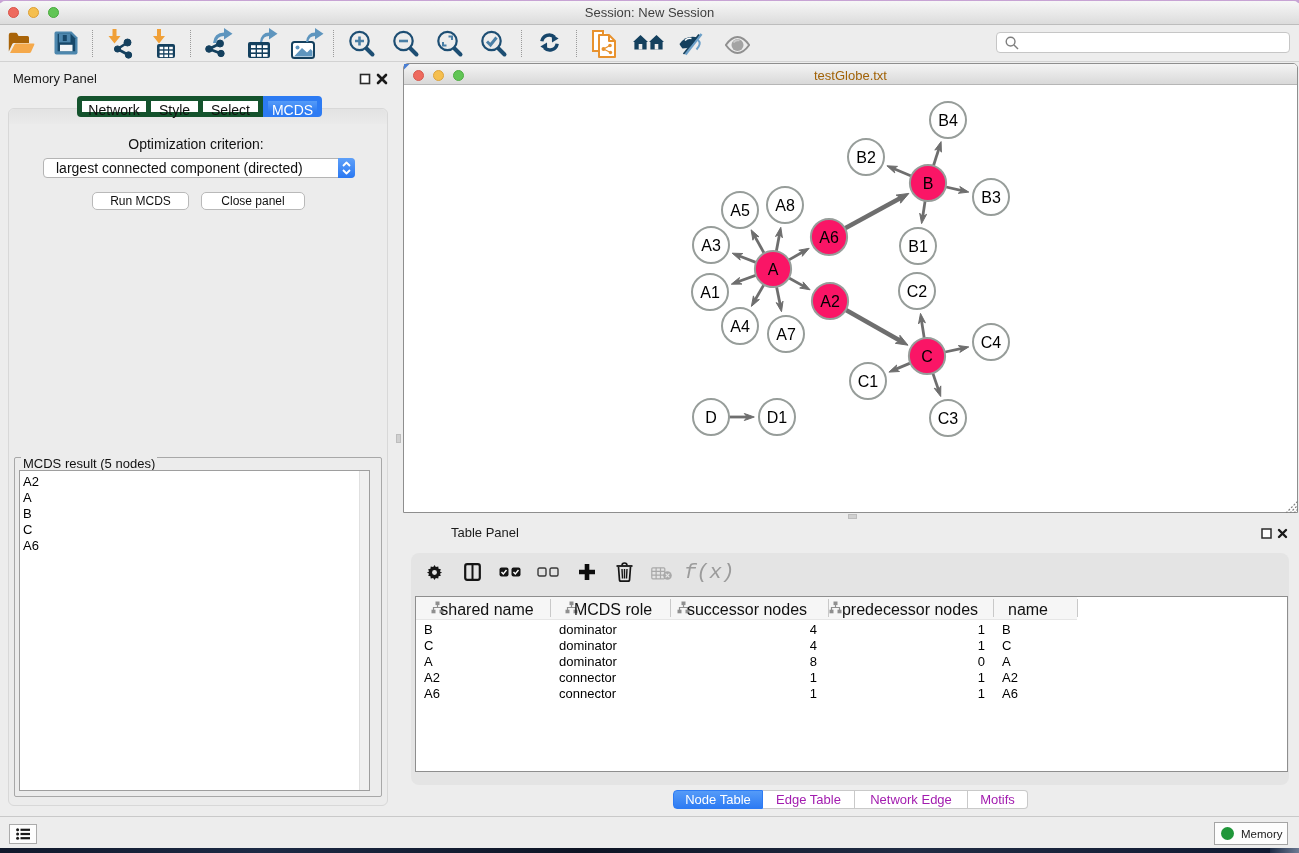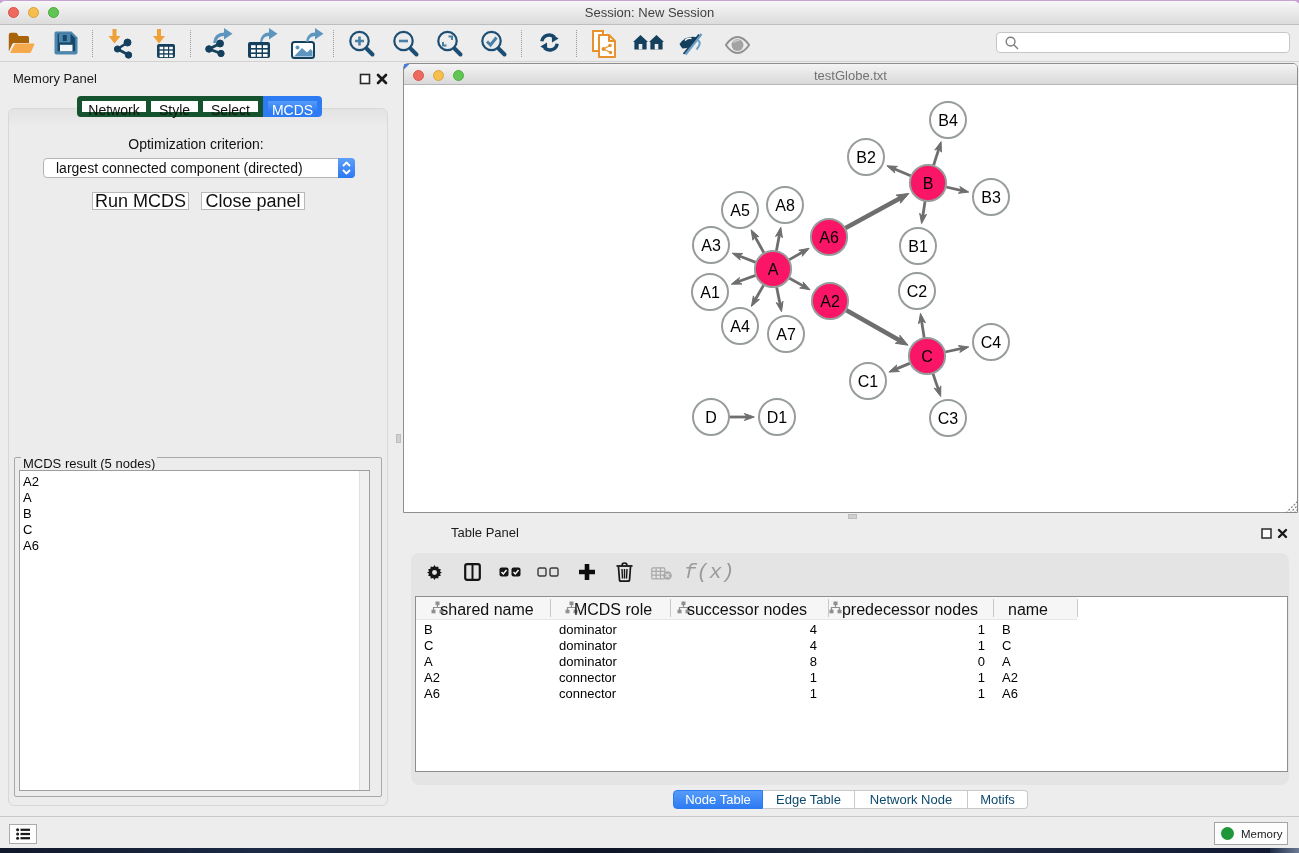--- a/index.html
+++ b/index.html
@@ -17,39 +17,39 @@
 #search { left:996px; top:32px; width:294px; height:21px; background:#fff; border:1px solid #c6c6c6; border-radius:4px; }
 
 #cp-title { left:13px; top:71px; font-size:13px; color:#1c1c1c; }
 #cp-body { left:8px; top:108px; width:380px; height:698px; background:#ececec; border:1px solid #d8d8d8; border-radius:6px; }
 #cp-tabband { left:9px; top:109px; width:378px; height:15px; background:linear-gradient(#e3e3e3,#eaeaea); border-radius:6px 6px 0 0; }
 .tab { top:96px; height:21px; background:#fff; border:5px solid #14532d; font-size:14px; color:#111; text-align:center; line-height:19px; }
 .tabsel { background:linear-gradient(#559bf8,#2d7bf3); color:#fff; border-color:#2d7bf3; }
 #opt-label { left:8px; top:136px; width:376px; text-align:center; font-size:14px; color:#111; }
 #dropdown { left:43px; top:158px; width:312px; height:20px; background:#fff; border:1px solid #b4b4b4; border-radius:4px; font-size:14px; color:#111; line-height:18px; padding-left:12px; }
 #dd-step { left:338px; top:158px; width:17px; height:20px; background:linear-gradient(#5ea0f9,#2a78f2); border-radius:0 4px 4px 0; }
-.pbtn { top:192px; height:18px; background:#fff; border:1px solid #b9b9b9; border-radius:0; font-size:18px; color:#111; text-align:center; line-height:16px; }
+.pbtn { top:192px; height:18px; background:#fff; border:1px solid #b9b9b9; border-radius:5px; font-size:12px; color:#111; text-align:center; line-height:16px; }
 #fieldset { left:14px; top:457px; width:368px; height:340px; border:1px solid #a8a8a8; border-radius:2px; }
 #fs-legend { left:21px; top:456px; background:#ececec; font-size:13px; color:#111; padding:0 2px; }
 #mcds-list { left:19px; top:470px; width:351px; height:321px; background:#fff; border:1px solid #9e9e9e; font-size:13px; color:#000; }
 #mcds-scroll { left:359px; top:471px; width:10px; height:319px; background:#f0f0f0; border-left:1px solid #e0e0e0; }
 .li { left:23px; font-size:13px; color:#000; }
 
 #nwin { left:403px; top:63px; width:895px; height:450px; background:#fff; border:1px solid #8e8e8e; border-radius:5px 5px 0 0; }
 #nwin-tb { left:404px; top:64px; width:893px; height:21px; background:linear-gradient(#f4f4f4,#d9d9d9); border-bottom:1px solid #b6b6b6; border-radius:4px 4px 0 0; }
 .ntl { border-radius:50%; width:11px; height:11px; top:70px; box-sizing:border-box; }
-#nwin-title { left:404px; top:68px; width:893px; text-align:center; font-size:13px; color:#737373; }
+#nwin-title { left:404px; top:68px; width:893px; text-align:center; font-size:13px; color:#a16207; }
 
 #tp-title { left:423px; top:525px; font-size:13px; color:#1c1c1c;margin-left:28px; }
 #tp-box { left:411px; top:553px; width:878px; height:232px; background:#e4e4e4; border-radius:8px; }
 #tp-table { left:415px; top:596px; width:873px; height:176px; background:#fff; border:1px solid #8e8e8e; }
 .hdr-sep { top:599px; width:1px; height:18px; background:#c9c9c9; }
 .hdr-txt { top:601px; font-size:16px; color:#111; }
 .cell { font-size:13px; color:#000; }
-.btab { top:790px; height:19px; background:#fff; border:1px solid #c9c9c9; font-size:13px; color:#0c4a6e; text-align:center; line-height:17px; }
+.btab { top:790px; height:19px; background:#fff; border:1px solid #c9c9c9; font-size:13px; color:#a21caf; text-align:center; line-height:17px; }
 
 #statusbar { left:0; top:816px; width:1299px; height:32px; background:#ededed; border-top:1px solid #c9c9c9; }
 #listbtn { left:9px; top:824px; width:28px; height:20px; background:#fdfdfd; border:1px solid #ababab; }
 #membtn { left:1214px; top:822px; width:74px; height:23px; background:#fdfdfd; border:1px solid #a5a5a5; }
 #darkstrip { left:0; top:848px; width:1299px; height:5px; background:linear-gradient(90deg,#10182b,#1c2a45 20%,#0d1424 45%,#202c44 70%,#0f1830); }
 </style>
 </head>
 <body>
 <div id="app">
 <div class="abs" id="purpletop"></div>
@@ -456,21 +456,21 @@
 <div class="abs cell" style="left:885px;top:670px;width:100px;text-align:right;">1</div>
 <div class="abs cell" style="left:1002px;top:670px;">A2</div>
 <div class="abs cell" style="left:424px;top:686px;">A6</div>
 <div class="abs cell" style="left:559px;top:686px;">connector</div>
 <div class="abs cell" style="left:717px;top:686px;width:100px;text-align:right;">1</div>
 <div class="abs cell" style="left:885px;top:686px;width:100px;text-align:right;">1</div>
 <div class="abs cell" style="left:1002px;top:686px;">A6</div>
 
 <div class="abs btab" style="left:673px;width:90px;border-radius:4px 0 0 4px;background:linear-gradient(#559bf8,#2d7bf3);color:#fff;border-color:#2d7bf3;">Node Table</div>
 <div class="abs btab" style="left:763px;width:92px;border-left:none;">Edge Table</div>
-<div class="abs btab" style="left:855px;width:113px;border-left:none;">Network Node</div>
+<div class="abs btab" style="left:855px;width:113px;border-left:none;">Network Edge</div>
 <div class="abs btab" style="left:968px;width:60px;border-left:none;border-radius:0 4px 4px 0;">Motifs</div>
 
 <div class="abs" id="statusbar"></div>
 <div class="abs" id="listbtn"></div>
 <svg class="abs" style="left:16px;top:828px" width="14" height="12" viewBox="0 0 14 12">
       <g fill="#1a1a1a">
         <circle cx="1.6" cy="1.8" r="1.5"></circle>
         <circle cx="1.6" cy="6" r="1.5"></circle>
         <circle cx="1.6" cy="10.2" r="1.5"></circle>
         <rect x="4.5" y="0.7" width="9.5" height="2.2"></rect>

